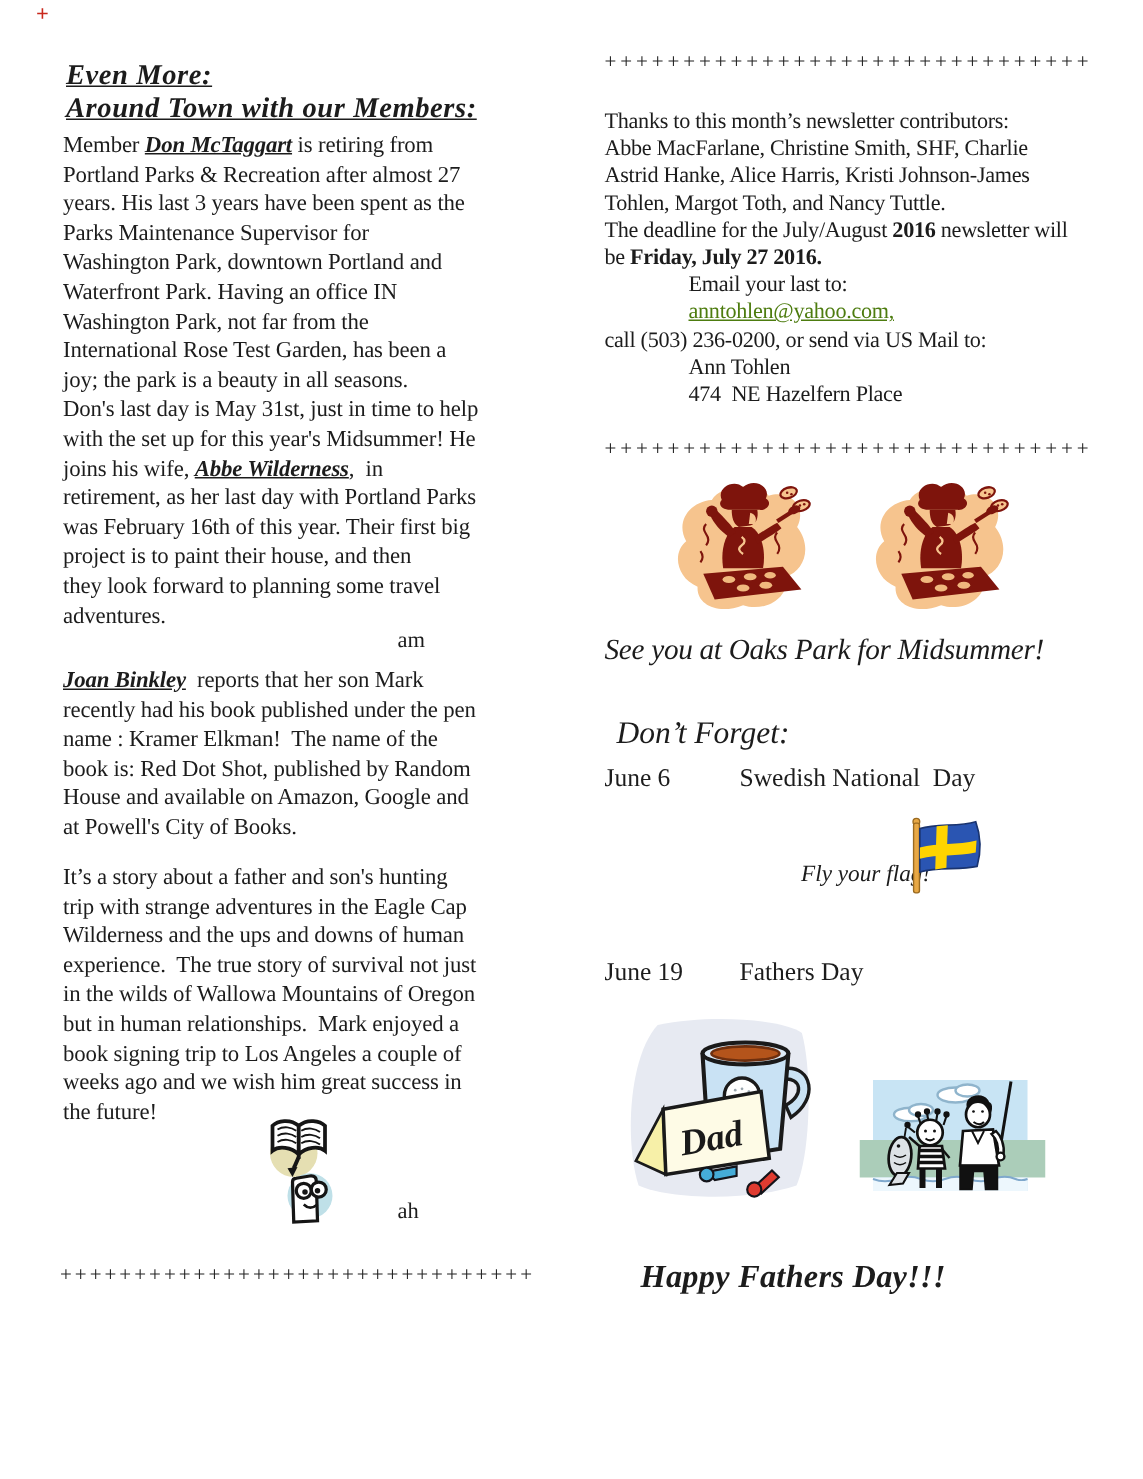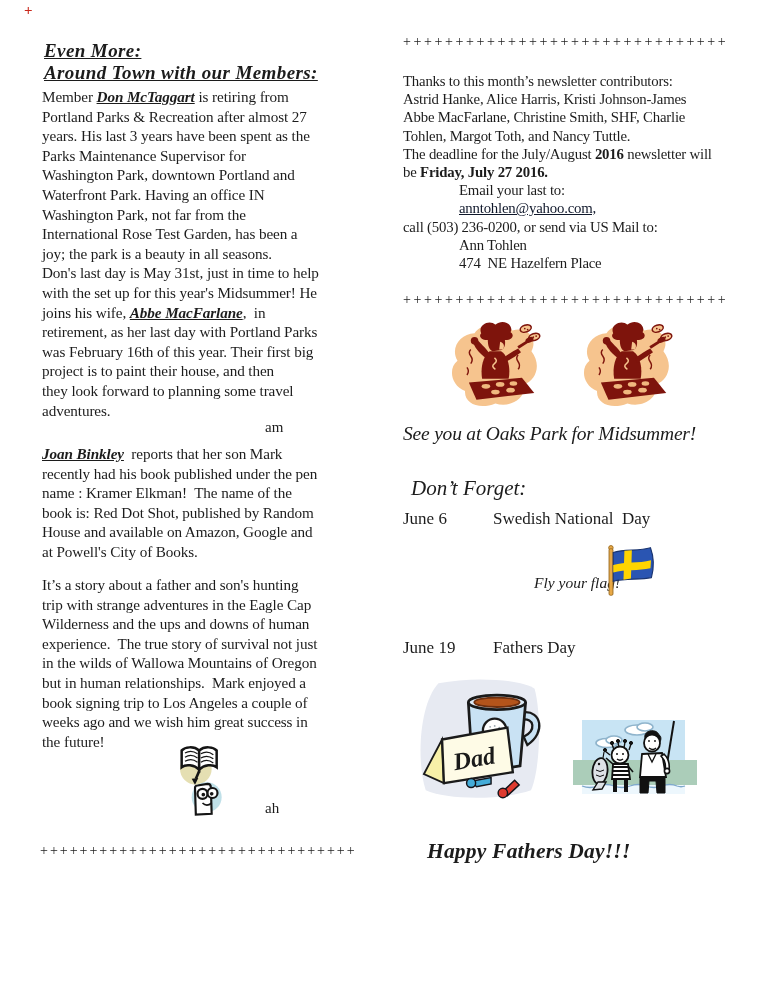--- a/index.html
+++ b/index.html
@@ -10,21 +10,21 @@
   
   .ltext{font-size:15.2px;line-height:19.6px;letter-spacing:-0.1px;width:345px;}
   .h-left{font-size:19px;font-weight:bold;font-style:italic;text-decoration:underline;letter-spacing:0.4px;}
   .name-em{font-weight:bold;font-style:italic;text-decoration:underline;}
   .sig{font-size:15px;}
   
   .rflow{font-size:14.8px;line-height:18.2px;letter-spacing:-0.2px;width:352px;}
   .line{white-space:pre-wrap;}
   .ind{padding-left:56px;}
   b{font-weight:bold;}
-  .email-link{color:#0f172a;text-decoration:underline;cursor:pointer;}
+  .email-link{color:#4d7c0f;text-decoration:underline;cursor:pointer;}
   .plus-row{font-size:14px;letter-spacing:2px;white-space:nowrap;}
   .plus-right{letter-spacing:2.6px;}
   .midsummer{font-size:19.5px;font-weight:normal;font-style:italic;letter-spacing:-0.2px;}
   .dont-forget{font-size:21px;font-style:italic;margin-top:10px;}
   .event{font-size:17px;font-weight:normal;white-space:pre-wrap;}
   .event .date{display:inline-block;width:90px;}
   .flag-caption{font-size:15.5px;font-style:italic;}
   .happy{font-size:21.5px;font-weight:bold;font-style:italic;letter-spacing:0.2px;}
   .marker{color:#c9281c;font-size:15px;font-weight:bold;}
   svg{display:block;}
@@ -43,21 +43,21 @@
 Portland Parks &amp; Recreation after almost 27
 years. His last 3 years have been spent as the
 Parks Maintenance Supervisor for
 Washington Park, downtown Portland and
 Waterfront Park. Having an office IN
 Washington Park, not far from the
 International Rose Test Garden, has been a
 joy; the park is a beauty in all seasons.
 Don's last day is May 31st, just in time to help
 with the set up for this year's Midsummer! He
-joins his wife, </span><span class="name-em">Abbe MacFarlane</span><span>,  in
+joins his wife, </span><span class="name-em">Abbe Wilderness</span><span>,  in
 retirement, as her last day with Portland Parks
 was February 16th of this year. Their first big
 project is to paint their house, and then
 they look forward to planning some travel
 adventures.</span></div>
 
   <div class="abs sig" style="left:265px;top:419px;">am</div>
 
   <div class="abs ltext pre" style="left:42px;top:444px;"><span class="name-em">Joan Binkley</span><span>  reports that her son Mark
 recently had his book published under the pen
@@ -100,22 +100,22 @@
   </div>
 
   <div class="abs sig" style="left:265px;top:800px;">ah</div>
 
   <div class="abs plus-row" style="left:40px;top:843px;">++++++++++++++++++++++++++++++++</div>
 
   <div class="abs plus-row plus-right" style="left:403px;top:34px;">+++++++++++++++++++++++++++++++</div>
 
   <div class="abs rflow" style="left:403px;top:72px;">
     <div class="line">Thanks to this month’s newsletter contributors:</div>
+    <div class="line">Abbe MacFarlane, Christine Smith, SHF, Charlie</div>
     <div class="line">Astrid Hanke, Alice Harris, Kristi Johnson-James</div>
-    <div class="line">Abbe MacFarlane, Christine Smith, SHF, Charlie</div>
     <div class="line">Tohlen, Margot Toth, and Nancy Tuttle.</div>
     <div class="line"><span>The deadline for the July/August </span><b>2016</b><span> newsletter will</span></div>
     <div class="line"><span>be </span><b>Friday, July 27 2016.</b></div>
     <div class="line ind">Email your last to:</div>
     <div class="line ind"><a class="email-link">anntohlen@yahoo.com,</a></div>
     <div class="line">call (503) 236-0200, or send via US Mail to:</div>
     <div class="line ind">Ann Tohlen</div>
     <div class="line ind">474  NE Hazelfern Place</div>
   </div>
 

